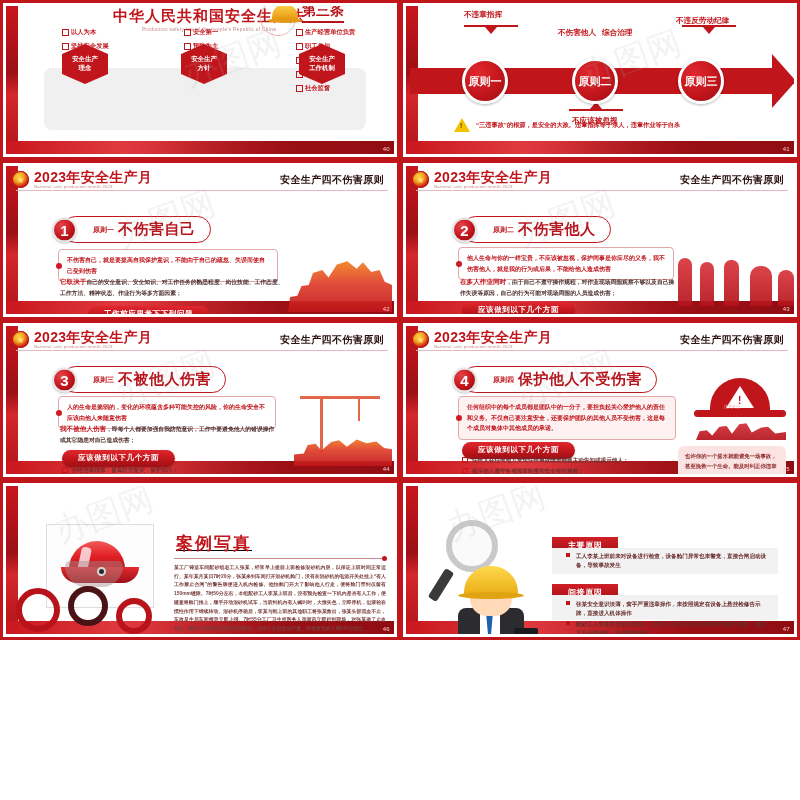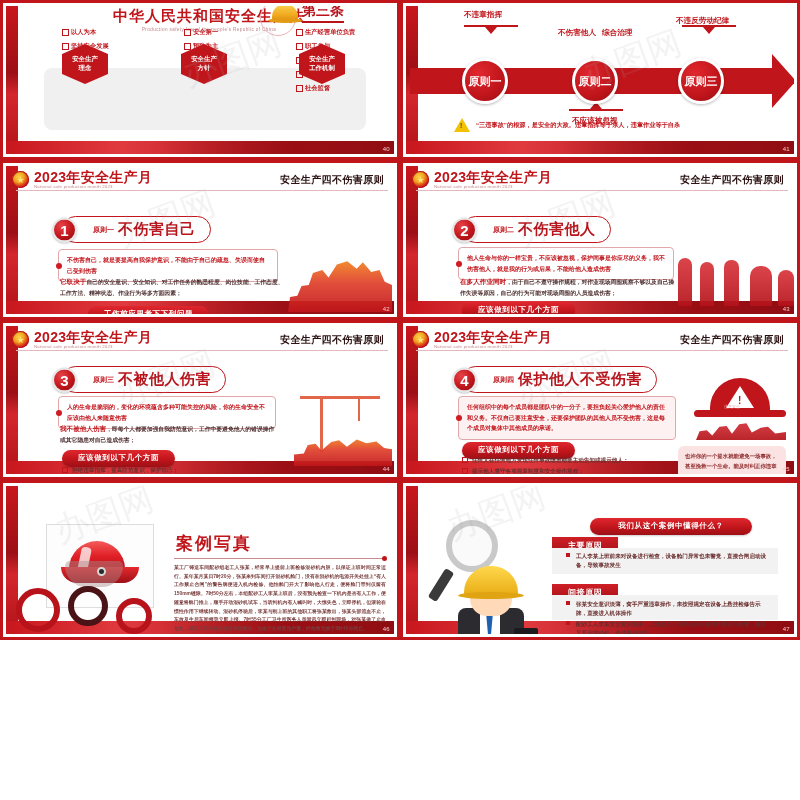--- a/index.html
+++ b/index.html
@@ -236,21 +236,21 @@
     background:rgba(170,140,140,.45);
   }
   .fire-helmet .stripe{
     position:absolute; left:18px; top:6px; width:10px; height:30px;
     background:rgba(255,255,255,.75); transform:rotate(12deg); border-radius:4px;
   }
   .fire-helmet .knob{
     position:absolute; left:36px; top:26px; width:9px; height:9px; border-radius:50%;
     background:#2a2a2a; border:2px solid #d8d8d8;
   }
-  .case-title { position:absolute; left:170px; top:46px; }
+  .case-title { position:absolute; left:170px; top:46px;text-decoration:underline; }
   .case-title .t { font-size:17px; font-weight:800; color:#c0151b; letter-spacing:2px;}
   .case-rule { position:absolute; left:168px; right:10px; top:72px; height:1px; background:#c98a8d;}
   .case-rule::after{content:"";position:absolute;right:-3px;top:-2px;width:5px;height:5px;border-radius:50%;background:#c0151b;}
   .case-body {
     position:absolute; left:168px; right:8px; top:78px;
     font-size:4.9px; line-height:1.78; color:#7a3d3d; font-weight:700; text-align:justify;
   }
   .gears { position:absolute; left:4px; bottom:14px; height:44px; width:150px; }
   .gear {
     position:absolute; border-radius:50%;
@@ -619,23 +619,20 @@
         <div class="mg-glass"></div>
         <div class="mg-handle"></div>
         <div class="mg-body"></div>
         <div class="mg-shirt"></div>
         <div class="mg-tie"></div>
         <div class="mg-face"></div>
         <div class="mg-hardhat"></div>
         <div class="mg-case"></div>
       </div>
 
-      <div style="position:absolute; left:160px; right:18px; top:28px; text-align:center;">
-        <span class="red-banner" style="padding:3.5px 28px;">我们从这个案例中懂得什么？</span>
-      </div>
 
       <div style="position:absolute; left:146px; top:48px;">
         <span class="sec-label">主要原因</span>
       </div>
       <div class="grayblk" style="position:absolute; left:146px; right:16px; top:62px; height:26px;">
         <ul class="checks squares" style="padding:4px 8px 0 14px;">
           <li>工人李某上班前未对设备进行检查，设备舱门异常也未警觉，直接合闸启动设备，导致事故发生</li>
         </ul>
       </div>
 

